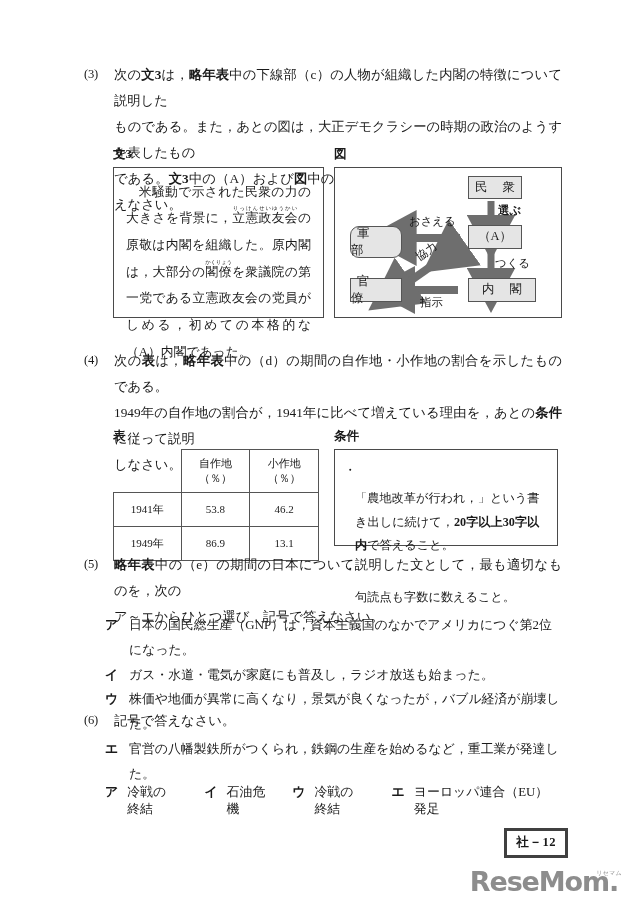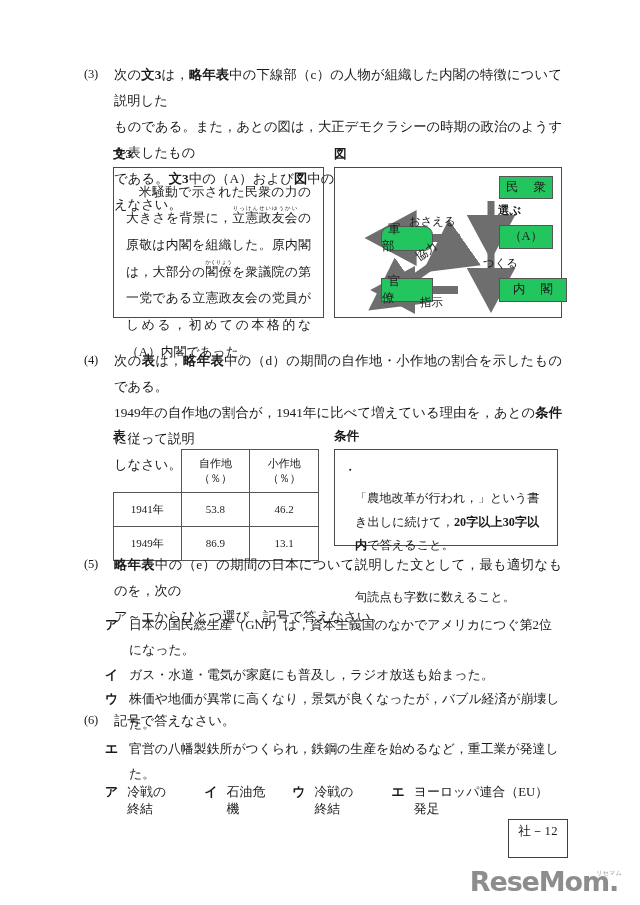--- a/index.html
+++ b/index.html
@@ -85,23 +85,22 @@
   .node {
     position: absolute;
     border: 1px solid #555;
     box-sizing: border-box;
     font-size: 12.4px;
     display: flex;
     align-items: center;
     justify-content: center;
     letter-spacing: 6px;
     text-indent: 6px;
-    background: #22c55e;
+    background: #e5e5e5;
     z-index: 3;
-    margin-left: 31px;
   }
   .node.plain { letter-spacing: 0; text-indent: 0; }
   .arrow-label {
     position: absolute;
     font-size: 11.4px;
     white-space: nowrap;
     z-index: 4;
     background: transparent;
   }
   .zu-svg {
@@ -173,24 +172,25 @@
     align-items: baseline;
   }
   .inline-choices .ic-mark { font-weight: bold; margin-right: 9px; }
   .inline-choices .ic-text { margin-right: 26px; }
 
   
   .page-code {
     position: absolute;
     right: 72px;
     bottom: 47px;
-    border: 1px solid #404040;
-    padding: 3px 9px 17px 9px;
+    border: 3px solid #404040;
+    padding: 3px 9px 4px 9px;
     font-size: 12.6px;
     letter-spacing: 0.5px;
+    font-weight: bold;
   }
   .watermark {
     position: absolute;
     right: 18px;
     bottom: 10px;
     display: flex;
     align-items: flex-start;
     color: #8d8d8d;
     font-family: "DejaVu Sans", sans-serif;
   }
@@ -255,25 +255,25 @@
         <line x1="125" y1="70" x2="72" y2="70" stroke="#6e6e6e" stroke-width="8" marker-end="url(#ah)"></line>
 
         <line x1="123" y1="122" x2="72" y2="122" stroke="#6e6e6e" stroke-width="8" marker-end="url(#ahs)"></line>
 
         <line x1="122" y1="80" x2="68" y2="118" stroke="#6e6e6e" stroke-width="8" marker-end="url(#ah)" marker-start="url(#ah)"></line>
       </svg>
 
       <div class="node" style="left:133px; top:8px; width:54px; height:23px;">民 衆</div>
       <div class="node plain" style="left:133px; top:57px; width:54px; height:24px;">（A）</div>
       <div class="node" style="left:133px; top:110px; width:68px; height:24px;">内 閣</div>
-      <div class="node" style="left:15px; top:58px; width:52px; height:25px;border-radius:9px;">軍 部</div>
+      <div class="node" style="left:15px; top:58px; width:52px; height:32px;border-radius:9px;">軍 部</div>
       <div class="node" style="left:15px; top:110px; width:52px; height:24px;">官 僚</div>
 
       <div class="arrow-label" style="left:163px; top:35px;font-weight:bold;">選ぶ</div>
-      <div class="arrow-label" style="left:148px; top:88px;">つくる</div>
+      <div class="arrow-label" style="left:160px; top:88px;">つくる</div>
       <div class="arrow-label" style="left:74px; top:46px;">おさえる</div>
       <div class="arrow-label" style="left:78px; top:84px; transform:rotate(-35deg); transform-origin:left top;">協力</div>
       <div class="arrow-label" style="left:85px; top:127px;">指示</div>
     </div>
   </div>
 
   <div class="q" style="top:348px;">
     <div class="q-head">
       <div class="q-num">(4)</div>
       <div class="q-body">

